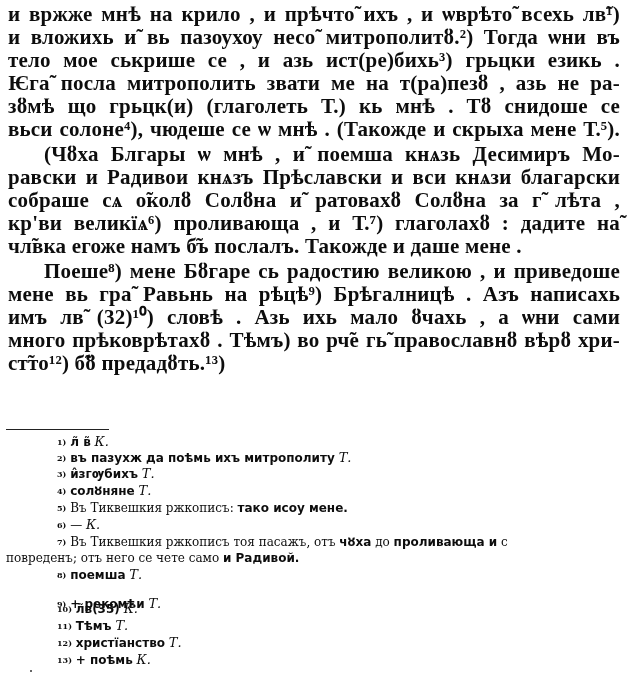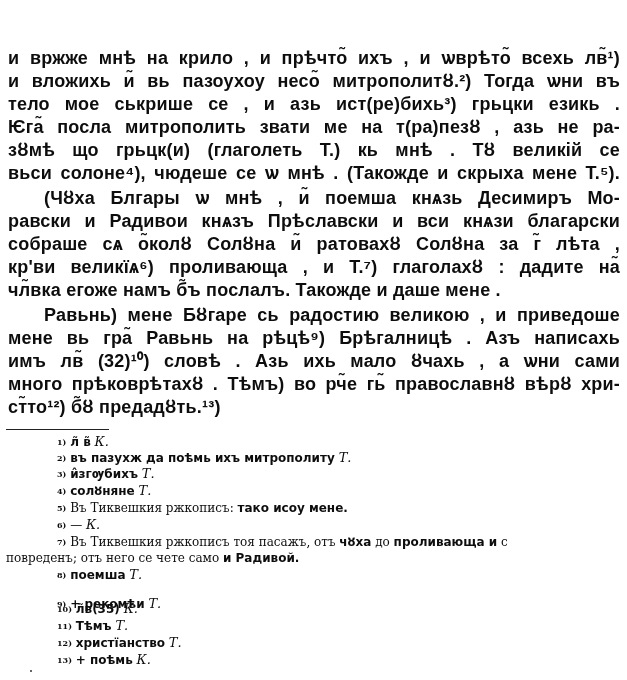--- a/index.html
+++ b/index.html
@@ -1,24 +1,23 @@
 <!DOCTYPE html>
 <html><head>
 <meta charset="utf-8">
 <style>
   html, body { margin:0; padding:0; background:#ffffff; }
   body { width:627px; height:680px; position:relative; overflow:hidden; color:#0d0d0d; }
   .page { position:absolute; left:0; top:0; width:627px; height:680px; }
   .main { position:absolute; left:8px; top:0; width:612px; }
   .line {
     position:absolute; left:0; width:612px; height:23px;
-    font-family:Liberation Sans, sans-serif; font-weight:bold; font-size:18px;
+    font-family:Liberation Serif, serif; font-weight:bold; font-size:21px;
     line-height:23px; white-space:nowrap; text-align:justify; text-align-last:justify;
     letter-spacing:0.2px;
-    margin-top:44px;
   }
   .line.indent { left:36px; width:576px; }
   .line.last { text-align-last:left; }
   .fn-rule { position:absolute; left:6px; top:429px; width:103px; height:1px; background:#222; }
   .fn {
     position:absolute; left:57px; height:16px;
     font-family:"DejaVu Serif", serif; font-size:12px; line-height:16px; white-space:nowrap;
   }
   .fn.wrapline { left:6px; }
   .fn .num { font-size:8px; vertical-align:top; font-weight:bold; }
@@ -28,28 +27,28 @@
 </style>
 </head>
 <body>
 
 <div class="page">
   <div class="main">
     <div class="line" style="top:3px">и вржже мнѣ на крило , и прѣчто̃ ихъ , и ѡврѣто̃ всехь лв̃¹)</div>
     <div class="line" style="top:26px">и вложихь и̃ вь пазоухоу несо̃ митрополитȣ.²) Тогда ѡни въ</div>
     <div class="line" style="top:49px">тело мое ськрише се , и азь ист(ре)бихь³) грьцки езикь .</div>
     <div class="line" style="top:72px">Ѥга̃ посла митрополить звати ме на т(ра)пезȣ , азь не ра-</div>
-    <div class="line" style="top:95px">зȣмѣ що грьцк(и) (глаголеть Т.) кь мнѣ . Тȣ великій се</div>
+    <div class="line" style="top:95px">зȣмѣ що грьцк(и) (глаголеть Т.) кь мнѣ . Тȣ снидоше се</div>
     <div class="line" style="top:118px">вьси солоне⁴), чюдеше се ѡ мнѣ . (Такожде и скрыха мене Т.⁵).</div>
     <div class="line indent" style="top:143px">(Чȣха Блгары ѡ мнѣ , и̃ поемша кнѧзь Десимиръ Мо-</div>
     <div class="line" style="top:166px">равски и Радивои кнѧзъ Прѣславски и вси кнѧзи благарски</div>
     <div class="line" style="top:189px">собраше сѧ о̃колȣ Солȣна и̃ ратовахȣ Солȣна за г̃ лѣта ,</div>
     <div class="line" style="top:212px">кр'ви великїѧ⁶) проливающа , и Т.⁷) глаголахȣ : дадите на̃</div>
     <div class="line last" style="top:235px">чл̃вка егоже намъ б̃ъ послалъ. Такожде и даше мене .</div>
-    <div class="line indent" style="top:260px">Равьнь) мене Бȣгаре сь радостию великою , и приведоше</div>
+    <div class="line indent" style="top:260px">Поеше⁸) мене Бȣгаре сь радостию великою , и приведоше</div>
     <div class="line" style="top:283px">мене вь гра̃ Равьнь на рѣцѣ⁹) Брѣгалницѣ . Азъ написахь</div>
     <div class="line" style="top:306px">имъ лв̃ (32)¹⁰) словѣ . Азь ихь мало ȣчахь , а ѡни сами</div>
     <div class="line" style="top:329px">много прѣковрѣтахȣ . Тѣмъ) во рч̃е гь̃ православнȣ вѣрȣ хри-</div>
     <div class="line last" style="top:352px">ст̃то¹²) б̃ȣ предадȣть.¹³)</div>
   </div>
 
   <div class="fn-rule"></div>
 
   <div>
     <div class="fn" style="top:434px">

